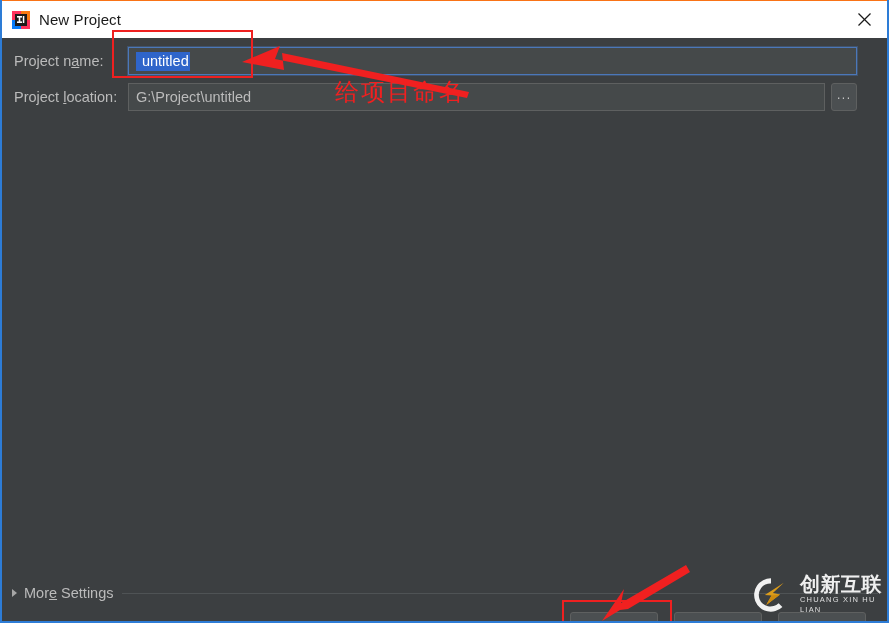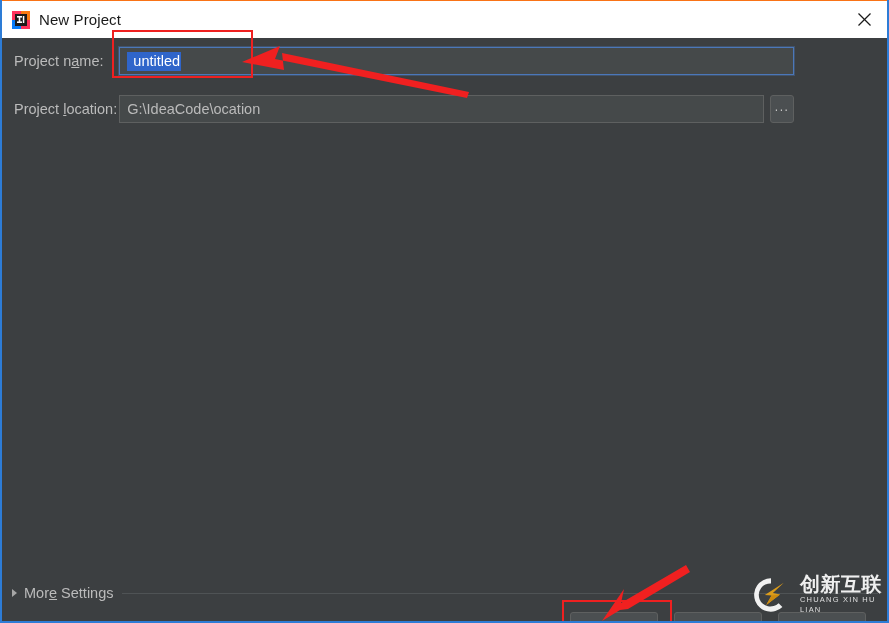--- a/index.html
+++ b/index.html
@@ -75,27 +75,27 @@
     left: 0;
     top: 38px;
     width: 885px;
     height: 583px;
     background: #3c3f41;
   }
 
   .form-row {
     position: absolute;
     left: 0;
-    width: 792px;
+    width: 855px;
     height: 30px;
     display: flex;
     align-items: center;
   }
   .row-name     { top: 8px;  }
-  .row-location { top: 44px; margin-top: 12px; }
+  .row-location { top: 44px; }
 
   .field-label {
     width: 128px;
     padding-left: 12px;
     box-sizing: border-box;
     font-size: 14.5px;
     color: #bbbbbb;
     white-space: nowrap;
     font-family: "Liberation Sans", sans-serif;
   }
@@ -288,21 +288,21 @@
     <div class="form-row row-name">
       <span class="field-label"><span>Project n</span><u>a</u><span>me:</span></span>
       <div class="text-field field-name">
         <span class="sel">untitled</span>
       </div>
     </div>
 
     <div class="form-row row-location">
       <span class="field-label"><span>Project </span><u>l</u><span>ocation:</span></span>
       <div class="text-field field-location">
-        <span>G:\IdeaCode\ocation</span>
+        <span>G:\Project\untitled</span>
       </div>
       <div class="browse-btn">...</div>
     </div>
 
     <div class="more-settings">
       <span class="tri"></span>
       <span class="more-label"><span>Mor</span><u>e</u><span> Settings</span></span>
       <span class="more-rule"></span>
     </div>
 
@@ -317,20 +317,21 @@
   <div class="anno-rect rect-bottom"></div>
 
   <svg class="anno-arrow arrow-name" width="230" height="60" viewBox="0 0 230 60">
     <polygon points="0,22 38,6 33,19 225,58 227,52 40,13 42,30" fill="#f02020"></polygon>
   </svg>
 
   <svg class="anno-arrow arrow-bottom" width="90" height="60" viewBox="0 0 90 60">
     <polygon points="0,56 22,24 19,38 84,0 88,7 26,44 18,45" fill="#f02020"></polygon>
   </svg>
 
+  <div class="anno-text">给项目命名</div>
 
   <div class="watermark">
     <svg class="wm-mark" viewBox="0 0 40 40">
       <path d="M20 2.5 A17.5 17.5 0 1 0 32 32.5 L28 28.6 A12.2 12.2 0 1 1 20 7.8 Z" fill="#ffffff"></path>
       <path d="M33.5 7 L22 18 L29.5 19.5 L15 30.5 L20.5 20.5 L13.5 20 Z" fill="#e8a317"></path>
       <path d="M29.5 19.5 L15 30.5 L20.5 20.5 Z" fill="#d8900c"></path>
     </svg>
     <div class="wm-words">
       <div class="wm-cn">创新互联</div>
       <div class="wm-py">CHUANG XIN HU LIAN</div>

